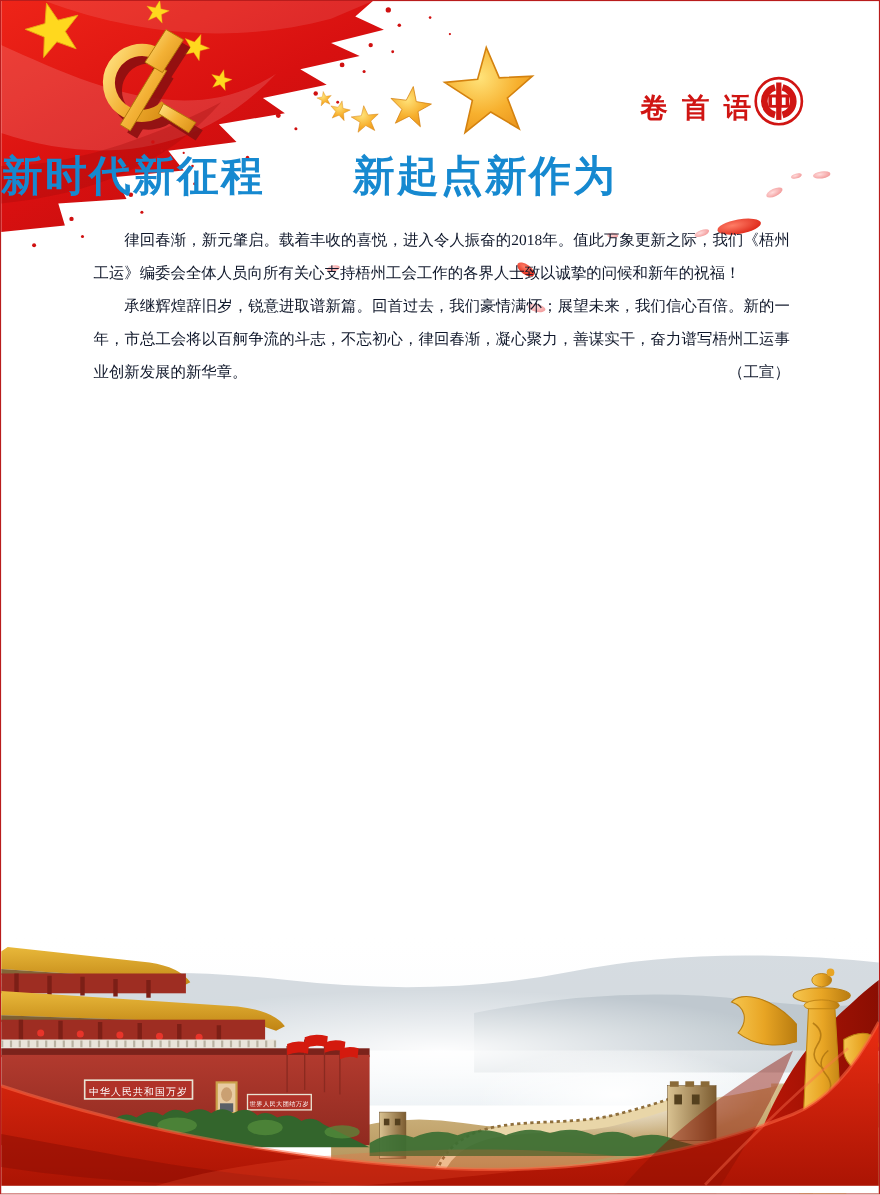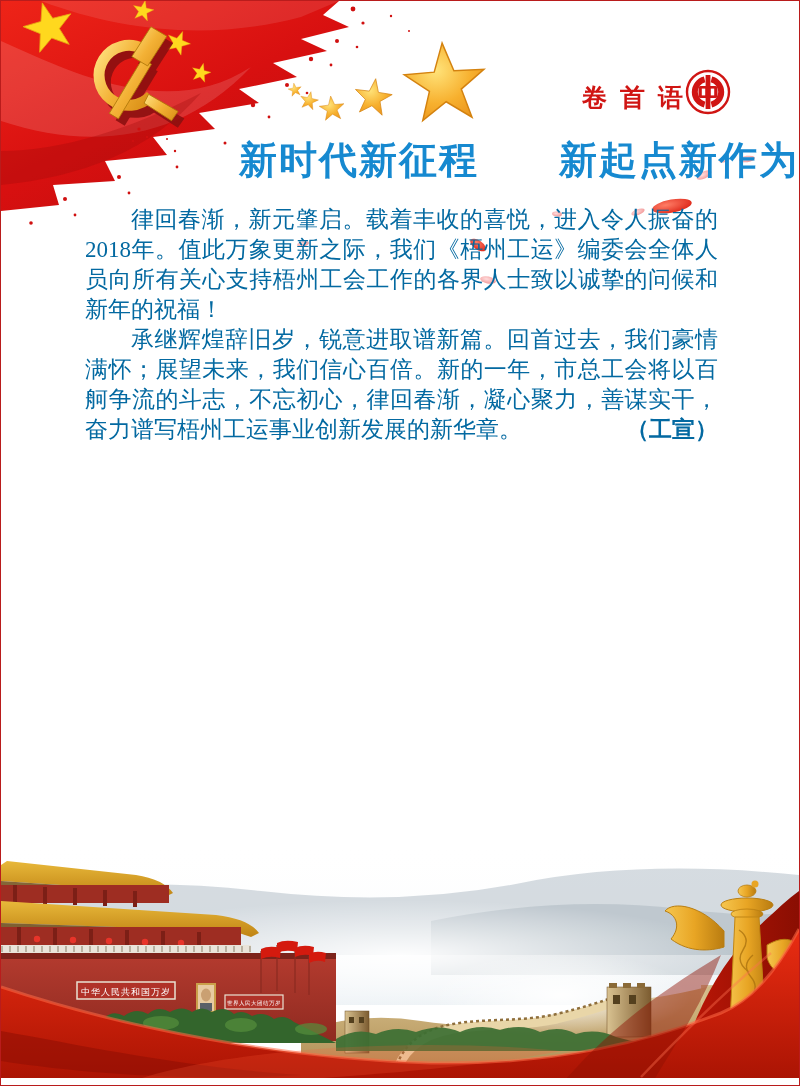--- a/index.html
+++ b/index.html
@@ -12,30 +12,30 @@
   .top-decor{position:absolute;top:0;left:0;z-index:2;pointer-events:none;}
   .scene{position:absolute;left:0;bottom:0;z-index:1;}
   .kicker{
     position:absolute;top:80px;left:581px;z-index:3;
     color:#d01513;font-size:25px;font-weight:bold;letter-spacing:13px;
     font-family:"Liberation Serif",serif;white-space:nowrap;
   }
   .union-logo{position:absolute;top:68px;left:684px;z-index:3;}
   .page-title{
     position:absolute;top:134px;left:0;width:100%;z-index:3;margin:0;
-    text-align:right;color:#1689d0;
+    text-align:left;color:#1689d0;
     font-family:"Liberation Sans",sans-serif;font-weight:900;font-size:38px;
     letter-spacing:2px;white-space:pre;
   }
   .body-text{
     position:absolute;top:204px;left:84px;width:633px;z-index:3;
-    font-size:23px;line-height:30px;color:#0369a1;text-align:justify;
+    font-size:14px;line-height:30px;color:#0f172a;text-align:justify;
   }
   .body-text p{margin:0;text-indent:2em;}
-  .sign{float:right;text-indent:0;font-weight:bold;}
+  .sign{float:right;text-indent:0;}
 </style>
 </head>
 <body>
 
 <div class="page">
 
   <svg class="top-decor" width="798" height="300" viewBox="0 0 798 300">
     <defs>
       <linearGradient id="flagGrad" x1="0" y1="0" x2="0.8" y2="1">
         <stop offset="0" stop-color="#ee2418"></stop>

